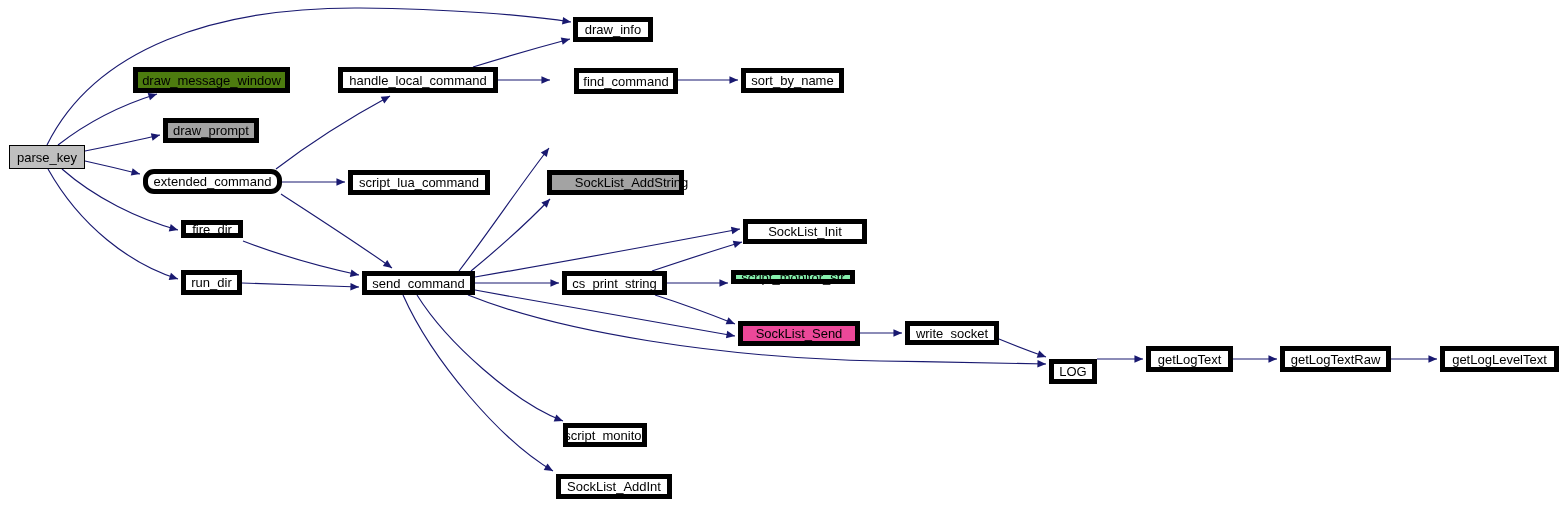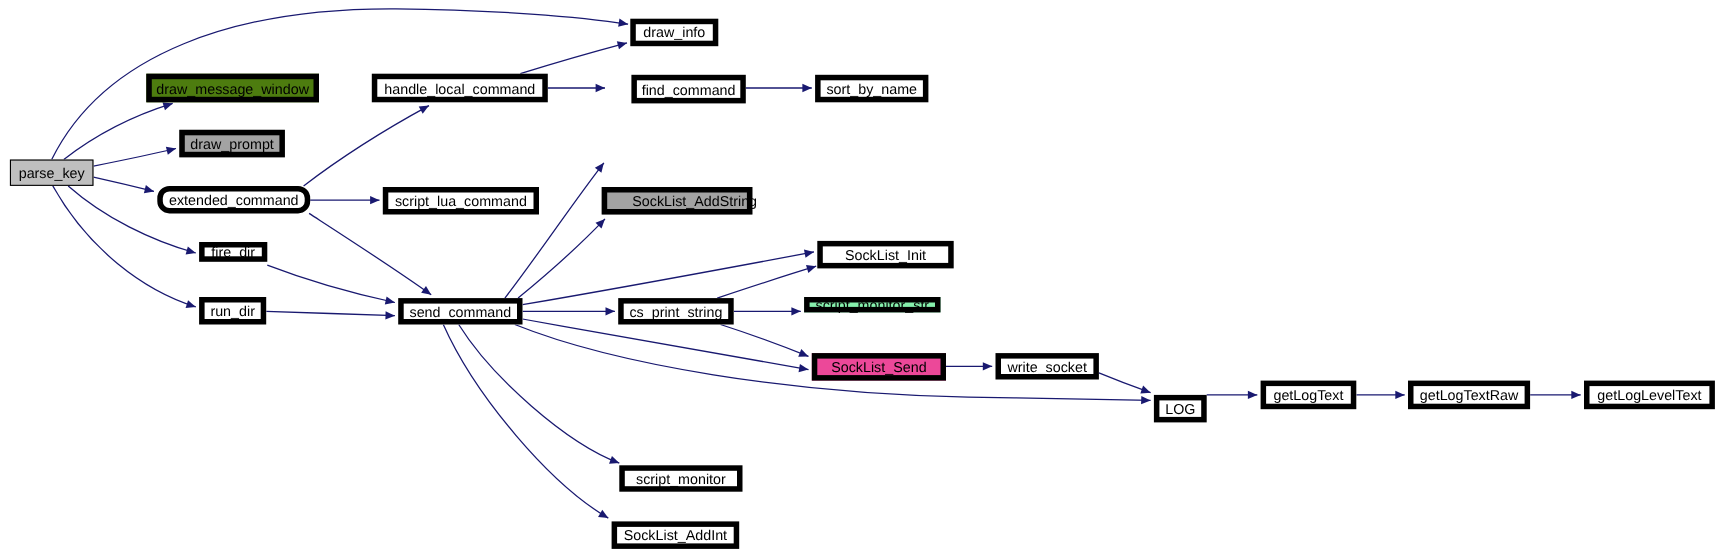--- a/index.html
+++ b/index.html
@@ -100,16 +100,16 @@
       <div class="node" style="left: 362px; top: 271px; width: 113px; height: 24px; background: rgb(255, 255, 255); border-color: rgb(0, 0, 0);">send_command</div>
       <div class="node" style="left: 562px; top: 271px; width: 105px; height: 24px; background: rgb(255, 255, 255); border-color: rgb(0, 0, 0);">cs_print_string</div>
       <div class="node" style="left: 743px; top: 219px; width: 124px; height: 25px; background: rgb(255, 255, 255); border-color: rgb(0, 0, 0);">SockList_Init</div>
       <div class="node" style="left: 731px; top: 270px; width: 124px; height: 14px; background: #86efac; border-color: rgb(0, 0, 0);">script_monitor_str</div>
       <div class="node" style="left: 738px; top: 321px; width: 122px; height: 25px; background: #ec4899; border-color: rgb(0, 0, 0);">SockList_Send</div>
       <div class="node" style="left: 905px; top: 321px; width: 94px; height: 24px; background: rgb(255, 255, 255); border-color: rgb(0, 0, 0);">write_socket</div>
       <div class="node" style="left: 1049px; top: 347px; width: 48px; height: 25px; background: rgb(255, 255, 255); border-color: rgb(0, 0, 0); margin-top: 12px;">LOG</div>
       <div class="node" style="left: 1146px; top: 346px; width: 87px; height: 26px; background: rgb(255, 255, 255); border-color: rgb(0, 0, 0);">getLogText</div>
       <div class="node" style="left: 1280px; top: 346px; width: 111px; height: 26px; background: rgb(255, 255, 255); border-color: rgb(0, 0, 0);">getLogTextRaw</div>
       <div class="node" style="left: 1440px; top: 346px; width: 119px; height: 26px; background: rgb(255, 255, 255); border-color: rgb(0, 0, 0);">getLogLevelText</div>
-      <div class="node" style="left: 563px; top: 423px; width: 112px; height: 24px; background: rgb(255, 255, 255); border-color: rgb(0, 0, 0);">script_monitor</div>
+      <div class="node" style="left: 563px; top: 423px; width: 84px; height: 24px; background: rgb(255, 255, 255); border-color: rgb(0, 0, 0);">script_monitor</div>
       <div class="node" style="left: 556px; top: 474px; width: 116px; height: 25px; background: rgb(255, 255, 255); border-color: rgb(0, 0, 0);">SockList_AddInt</div>
     </div>
 </div>
 
 </body></html>

